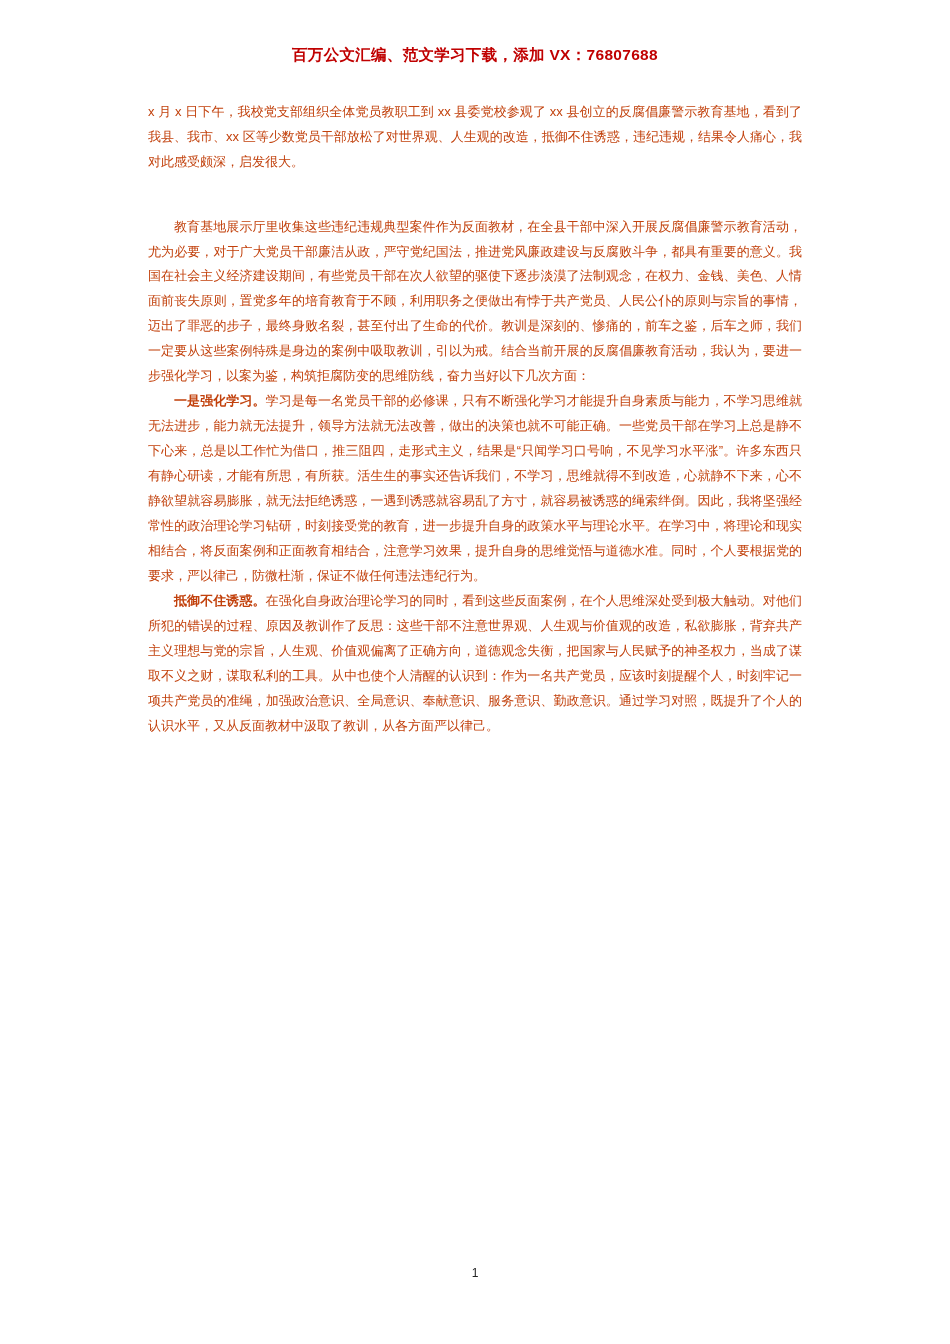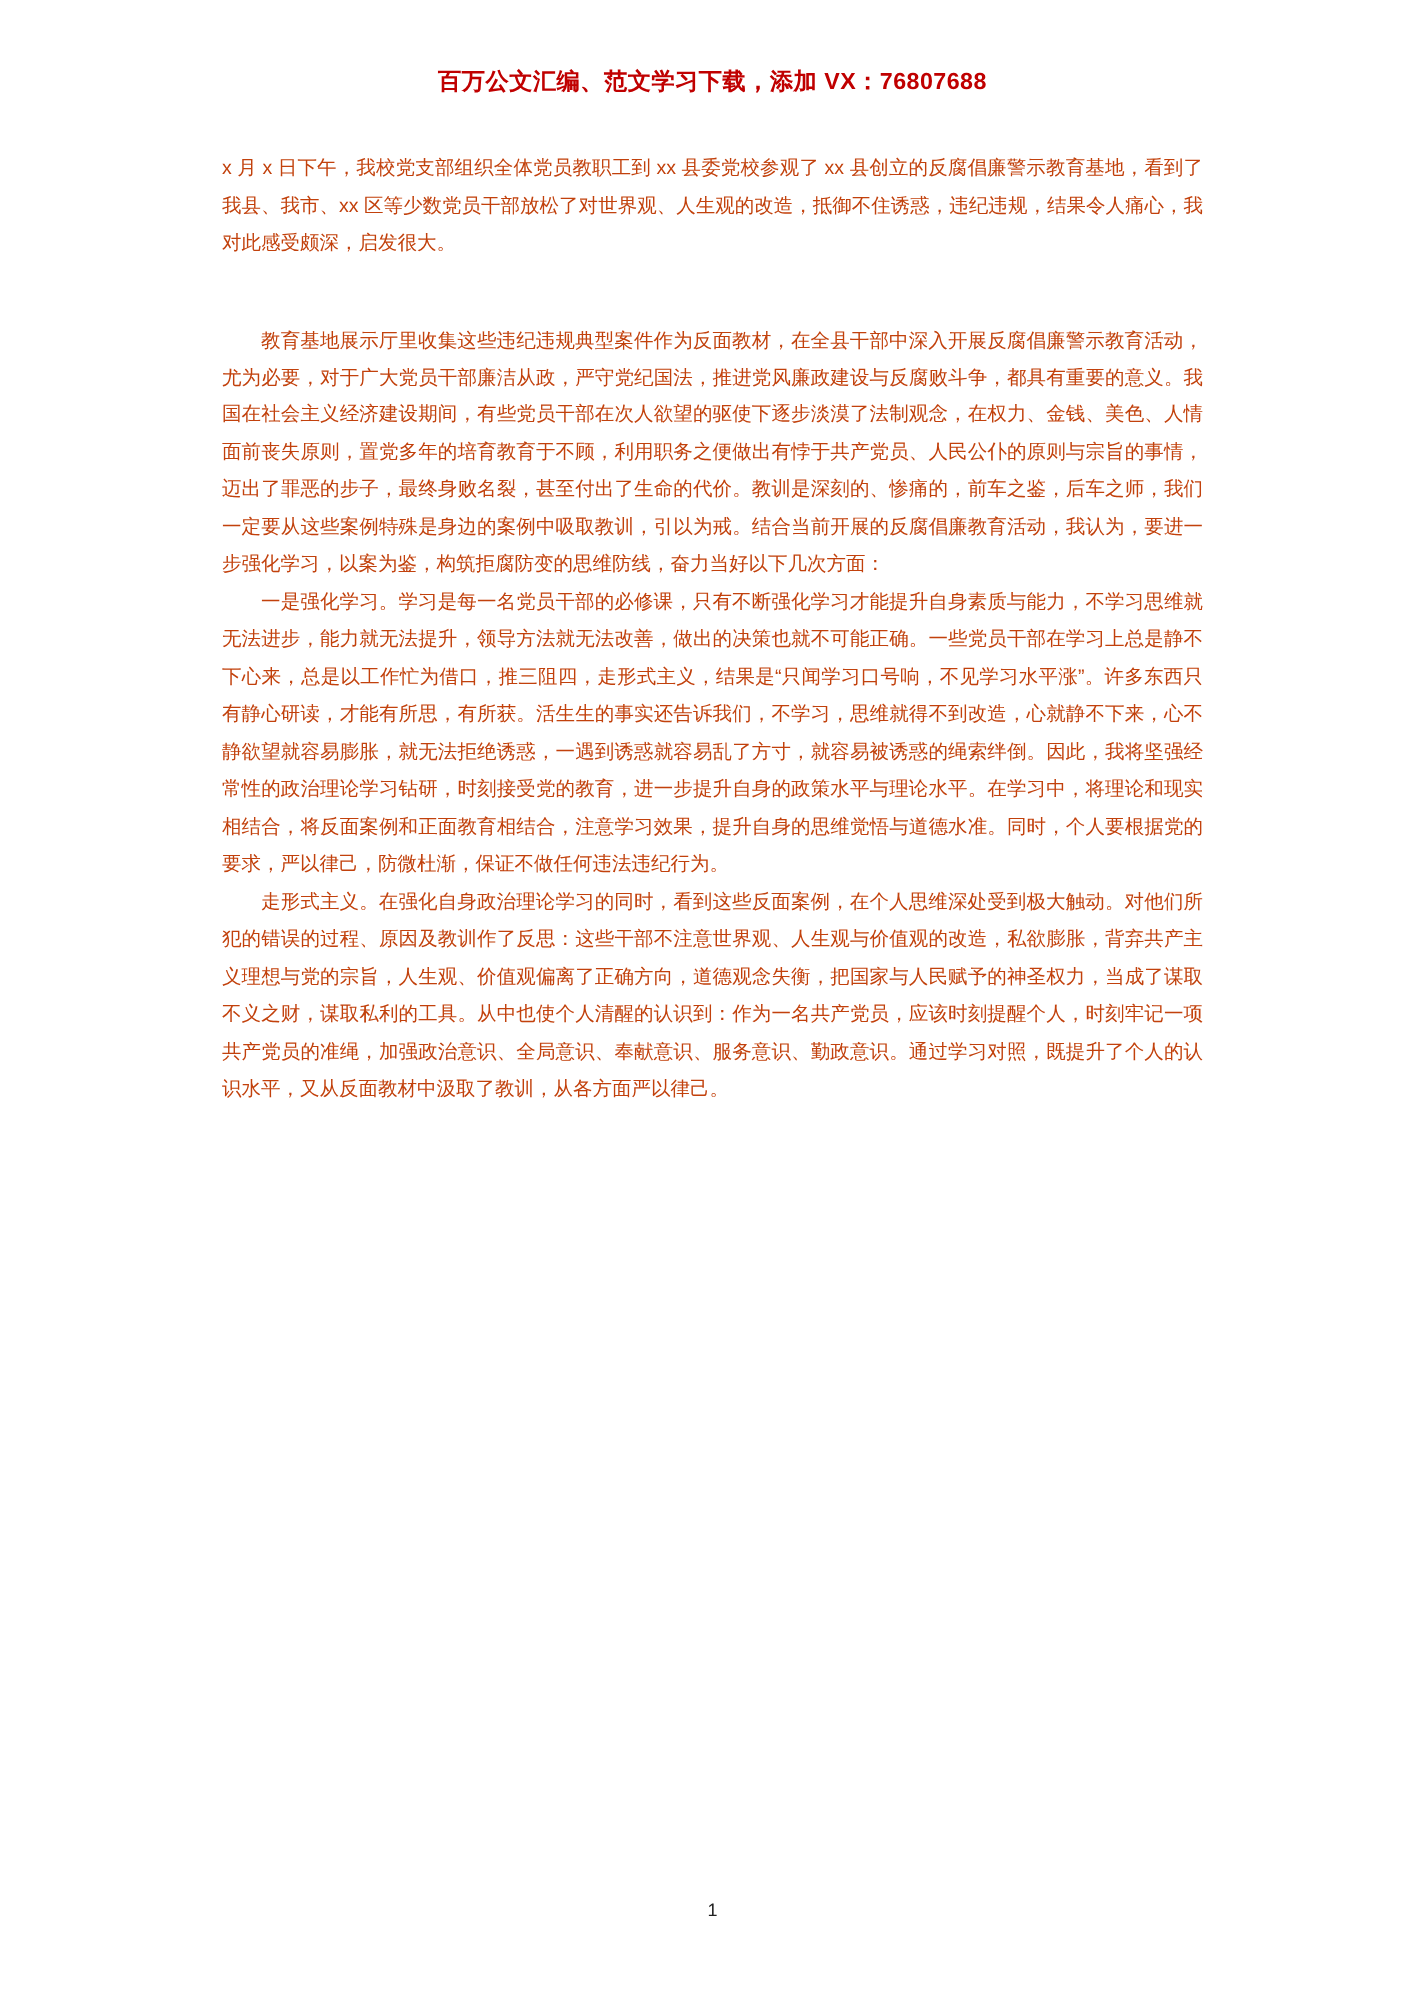--- a/index.html
+++ b/index.html
@@ -43,21 +43,21 @@
   .para + .para {
     margin-top: 0;
   }
   .spacer-block {
     height: 40px;
   }
   .indent {
     text-indent: 2em;
   }
   .strong-lead {
-    font-weight: normal;
+    font-weight: bold;
   }
   .page-number {
     position: absolute;
     left: 0;
     right: 0;
     bottom: 64px;
     text-align: center;
     font-size: 12px;
     color: #222222;
   }
@@ -73,19 +73,19 @@
 
     <p class="para"><span>x 月 x 日下午，我校党支部组织全体党员教职工到 xx 县委党校参观了 xx 县创立的反腐倡廉警示教育基地，看到了我县、我市、xx 区等少数党员干部放松了对世界观、人生观的改造，抵御不住诱惑，违纪违规，结果令人痛心，我对此感受颇深，启发很大。</span></p>
 
     <div class="spacer-block"></div>
 
     <p class="para indent"><span>教育基地展示厅里收集这些违纪违规典型案件作为反面教材，在全县干部中深入开展反腐倡廉警示教育活动，尤为必要，对于广大党员干部廉洁从政，严守党纪国法，推进党风廉政建设与反腐败斗争，都具有重要的意义。我国在社会主义经济建设期间，有些党员干部在次人欲望的驱使下逐步淡漠了法制观念，在权力、金钱、美色、人情面前丧失原则，置党多年的培育教育于不顾，利用职务之便做出有悖于共产党员、人民公仆的原则与宗旨的事情，迈出了罪恶的步子，最终身败名裂，甚至付出了生命的代价。教训是深刻的、惨痛的，前车之鉴，后车之师，我们一定要从这些案例特殊是身边的案例中吸取教训，引以为戒。结合当前开展的反腐倡廉教育活动，我认为，要进一步强化学习，以案为鉴，构筑拒腐防变的思维防线，奋力当好以下几次方面：</span></p>
 
     <p class="para indent"><span class="strong-lead">一是强化学习。</span><span>学习是每一名党员干部的必修课，只有不断强化学习才能提升自身素质与能力，不学习思维就无法进步，能力就无法提升，领导方法就无法改善，做出的决策也就不可能正确。一些党员干部在学习上总是静不下心来，总是以工作忙为借口，推三阻四，走形式主义，结果是“只闻学习口号响，不见学习水平涨”。许多东西只有静心研读，才能有所思，有所获。活生生的事实还告诉我们，不学习，思维就得不到改造，心就静不下来，心不静欲望就容易膨胀，就无法拒绝诱惑，一遇到诱惑就容易乱了方寸，就容易被诱惑的绳索绊倒。因此，我将坚强经常性的政治理论学习钻研，时刻接受党的教育，进一步提升自身的政策水平与理论水平。在学习中，将理论和现实相结合，将反面案例和正面教育相结合，注意学习效果，提升自身的思维觉悟与道德水准。同时，个人要根据党的要求，严以律己，防微杜渐，保证不做任何违法违纪行为。</span></p>
 
 
-    <p class="para indent"><span class="strong-lead">走形式主义。</span><span>在强化自身政治理论学习的同时，看到这些反面案例，在个人思维深处受到极大触动。对他们所犯的错误的过程、原因及教训作了反思：这些干部不注意世界观、人生观与价值观的改造，私欲膨胀，背弃共产主义理想与党的宗旨，人生观、价值观偏离了正确方向，道德观念失衡，把国家与人民赋予的神圣权力，当成了谋取不义之财，谋取私利的工具。从中也使个人清醒的认识到：作为一名共产党员，应该时刻提醒个人，时刻牢记一项共产党员的准绳，加强政治意识、全局意识、奉献意识、服务意识、勤政意识。通过学习对照，既提升了个人的认识水平，又从反面教材中汲取了教训，从各方面严以律己。</span></p>
+    <p class="para indent"><span class="strong-lead">抵御不住诱惑。</span><span>在强化自身政治理论学习的同时，看到这些反面案例，在个人思维深处受到极大触动。对他们所犯的错误的过程、原因及教训作了反思：这些干部不注意世界观、人生观与价值观的改造，私欲膨胀，背弃共产主义理想与党的宗旨，人生观、价值观偏离了正确方向，道德观念失衡，把国家与人民赋予的神圣权力，当成了谋取不义之财，谋取私利的工具。从中也使个人清醒的认识到：作为一名共产党员，应该时刻提醒个人，时刻牢记一项共产党员的准绳，加强政治意识、全局意识、奉献意识、服务意识、勤政意识。通过学习对照，既提升了个人的认识水平，又从反面教材中汲取了教训，从各方面严以律己。</span></p>
 
   </div>
 
   <div class="page-number">1</div>
 
 </div>
 
 </body></html>

